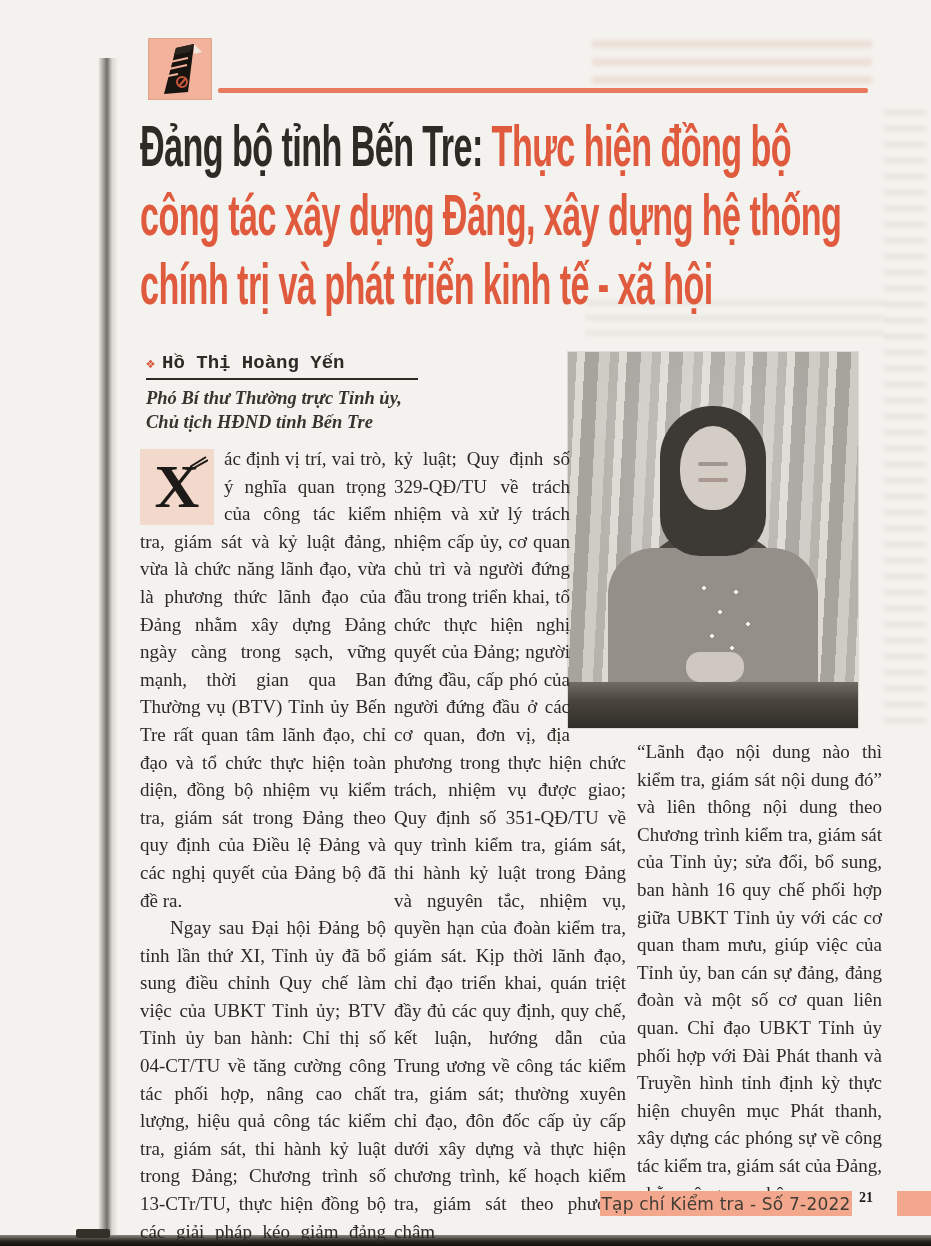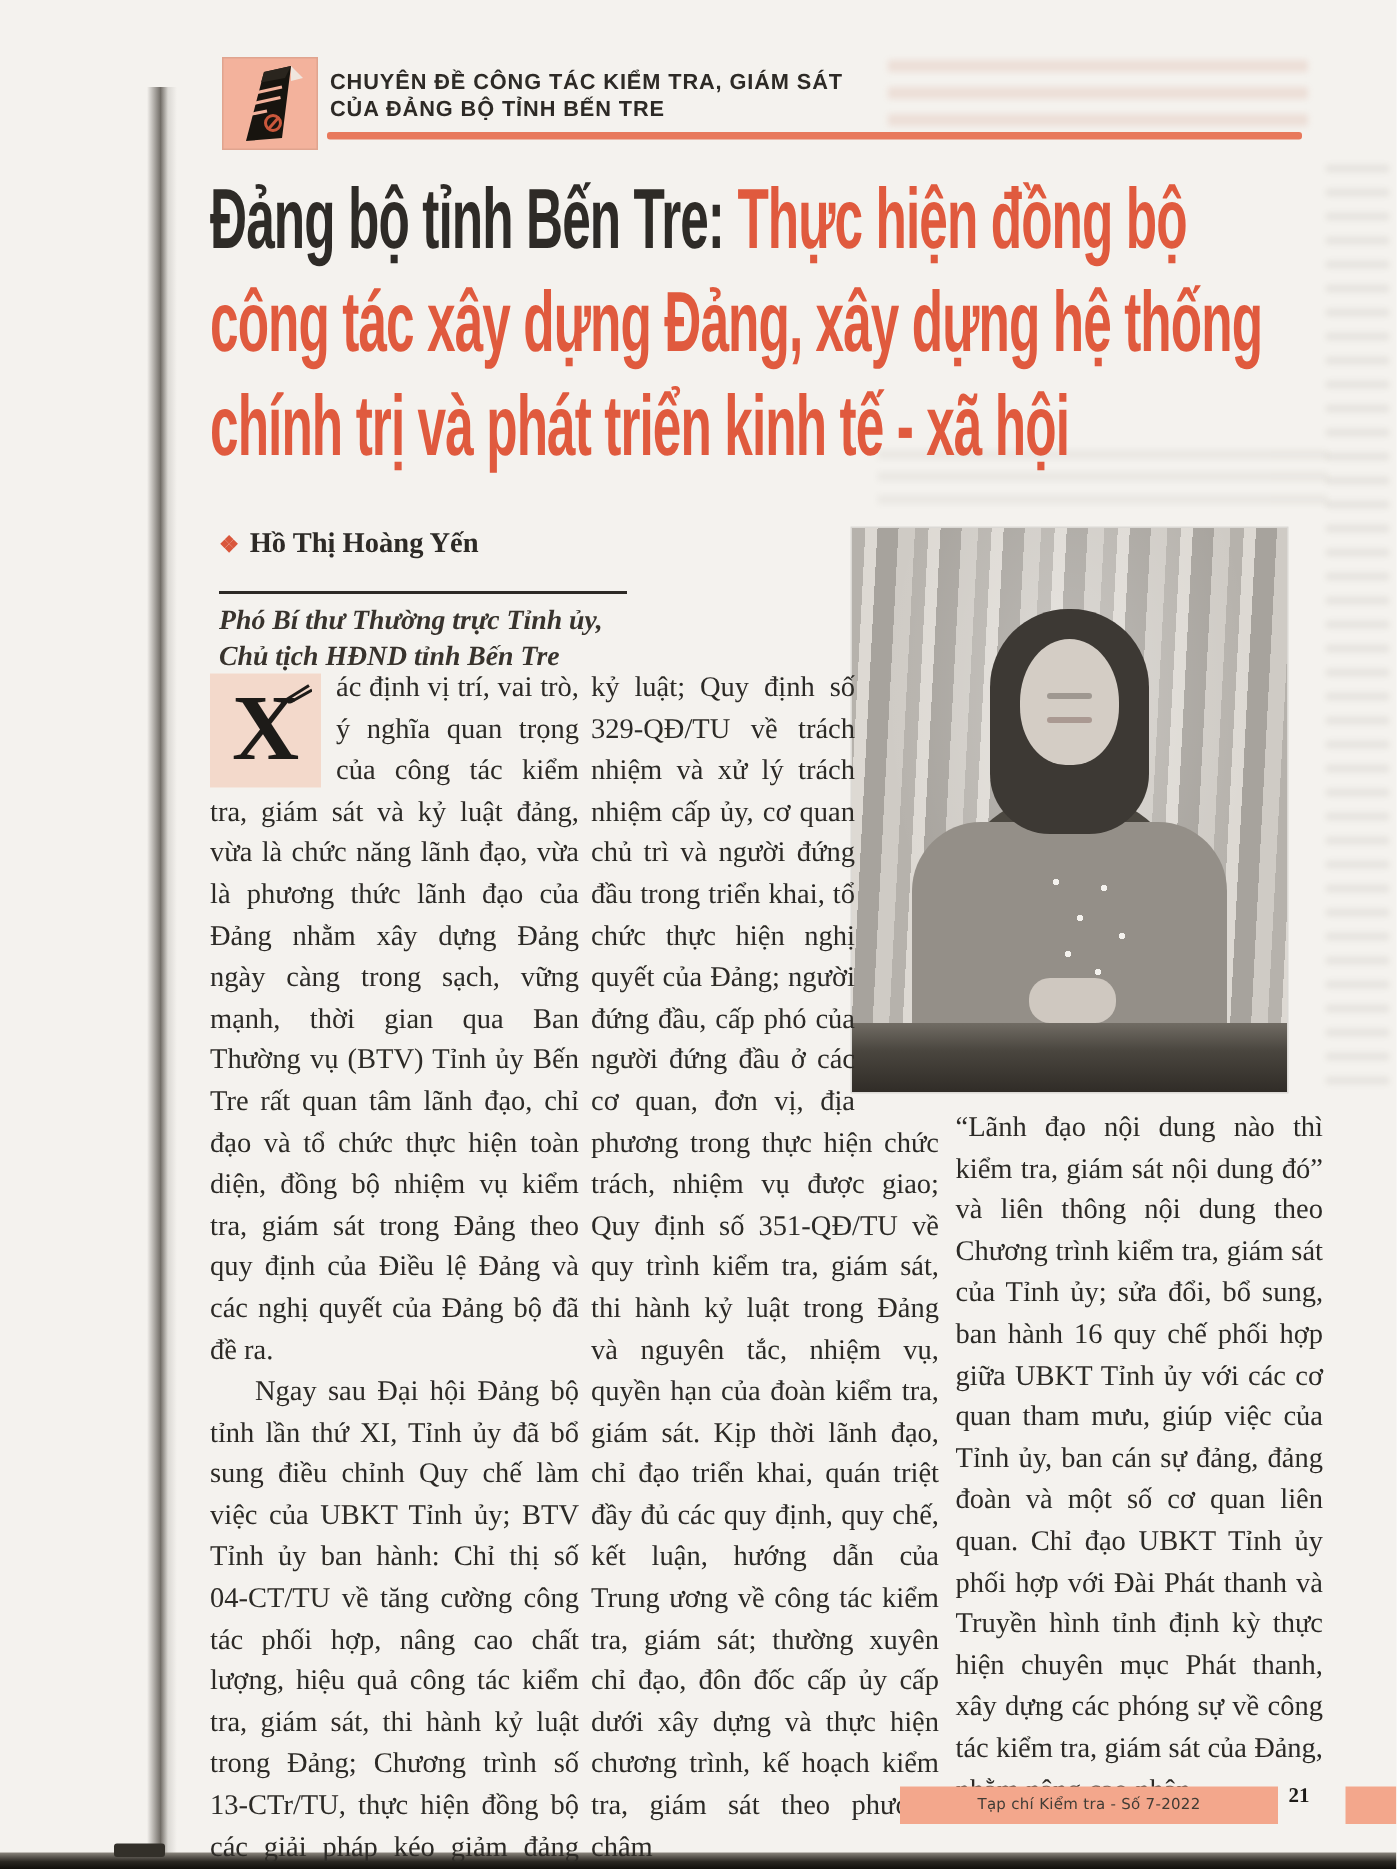--- a/index.html
+++ b/index.html
@@ -30,22 +30,22 @@
 
   
   .title{position:absolute;left:140px;top:112px;transform:scaleX(0.60);transform-origin:left top;
     font-family:"Liberation Sans",sans-serif;font-weight:bold;font-size:57px;line-height:69px;
     letter-spacing:-1px;white-space:nowrap;}
   .t-black{color:#2e2b27;}
   .t-red{color:#e05a3e;}
 
   
   .author{position:absolute;left:146px;top:352px;}
-  .author-name-row{font-family:Liberation Serif, serif;font-weight:bold;font-size:19px;color:#2d2a26;
-    padding-bottom:20px;border-bottom:2px solid #2d2a26;width:272px;}
+  .author-name-row{font-family:Liberation Mono, monospace;font-weight:bold;font-size:19px;color:#2d2a26;
+    padding-bottom:4px;border-bottom:2px solid #2d2a26;width:272px;}
   .diamond{color:#d9573c;font-size:15px;margin-right:7px;}
   .author-role{margin-top:6px;font-style:italic;font-weight:bold;font-size:18.5px;line-height:24px;color:#38332d;}
 
   
   .photo{position:absolute;left:568px;top:352px;width:290px;height:376px;background:#c9c5c0;overflow:hidden;
     box-shadow:0 0 0 1px rgba(0,0,0,.10);}
   .curtain{position:absolute;inset:0;
     background:
       radial-gradient(ellipse at 50% 30%,rgba(255,255,255,.25),rgba(0,0,0,0) 60%),
       repeating-linear-gradient(93deg,#b6b2ac 0 9px,#ddd9d3 9px 17px,#a7a39d 17px 31px,#cfcbc5 31px 42px);}
@@ -74,21 +74,21 @@
   .drop-cap{float:left;width:74px;height:76px;background:#f3d9cb;margin:4px 10px 2px 0;position:relative;
     font-family:"Liberation Serif",serif;font-weight:bold;font-size:62px;color:#1d1b18;
     display:flex;align-items:center;justify-content:center;}
   .drop-cap svg{position:absolute;right:6px;top:6px;}
   .indent{text-indent:30px;display:block;}
   .photo-spacer{float:right;width:56px;height:300px;}
 
   
   .footer-bar{position:absolute;left:600px;top:1191px;width:252px;height:25px;background:#f3a78c;
     display:flex;align-items:center;justify-content:center;}
-  .footer-journal{font-family:"DejaVu Sans",sans-serif;font-size:10px;color:#413c35;letter-spacing:.2px;}
+  .footer-journal{font-family:"DejaVu Sans",sans-serif;font-size:17px;color:#413c35;letter-spacing:.2px;}
   .footer-page{position:absolute;left:859px;top:1190px;font-family:"Liberation Serif",serif;
     font-weight:bold;font-size:14px;color:#1d1b18;}
   .footer-bar2{position:absolute;left:897px;top:1191px;width:34px;height:25px;background:#f3a78c;}
 </style>
 </head>
 <body>
 
 <div class="page">
 
   <div class="spine-shadow"></div>
@@ -102,24 +102,20 @@
     <svg width="52" height="54" viewBox="0 0 52 54">
       <polygon points="10,52 22,6 40,2 34,50" fill="#17140f"></polygon>
       <polygon points="22,6 40,2 36,10 20,13" fill="#2a251e"></polygon>
       <line x1="16" y1="20" x2="34" y2="16" stroke="#f3b29c" stroke-width="2"></line>
       <line x1="15" y1="27" x2="33" y2="23" stroke="#f3b29c" stroke-width="2"></line>
       <line x1="14" y1="34" x2="24" y2="32" stroke="#f3b29c" stroke-width="2"></line>
       <circle cx="28" cy="40" r="5" fill="none" stroke="#c9573b" stroke-width="2"></circle>
       <line x1="25" y1="44" x2="32" y2="36" stroke="#c9573b" stroke-width="2"></line>
       <path d="M40,2 L48,10 L40,12 Z" fill="#efe6de"></path>
     </svg>
-  </div>
-  <div class="header-text">
-    <div>CHUYÊN ĐỀ CÔNG TÁC KIỂM TRA, GIÁM SÁT</div>
-    <div>CỦA ĐẢNG BỘ TỈNH BẾN TRE</div>
   </div>
   <div class="header-rule"></div>
 
   <div class="title">
     <div><span class="t-black">Đảng bộ tỉnh Bến Tre: </span><span class="t-red">Thực hiện đồng bộ</span></div>
     <div class="t-red">công tác xây dựng Đảng, xây dựng hệ thống</div>
     <div class="t-red">chính trị và phát triển kinh tế - xã hội</div>
   </div>
 
   <div class="author">

